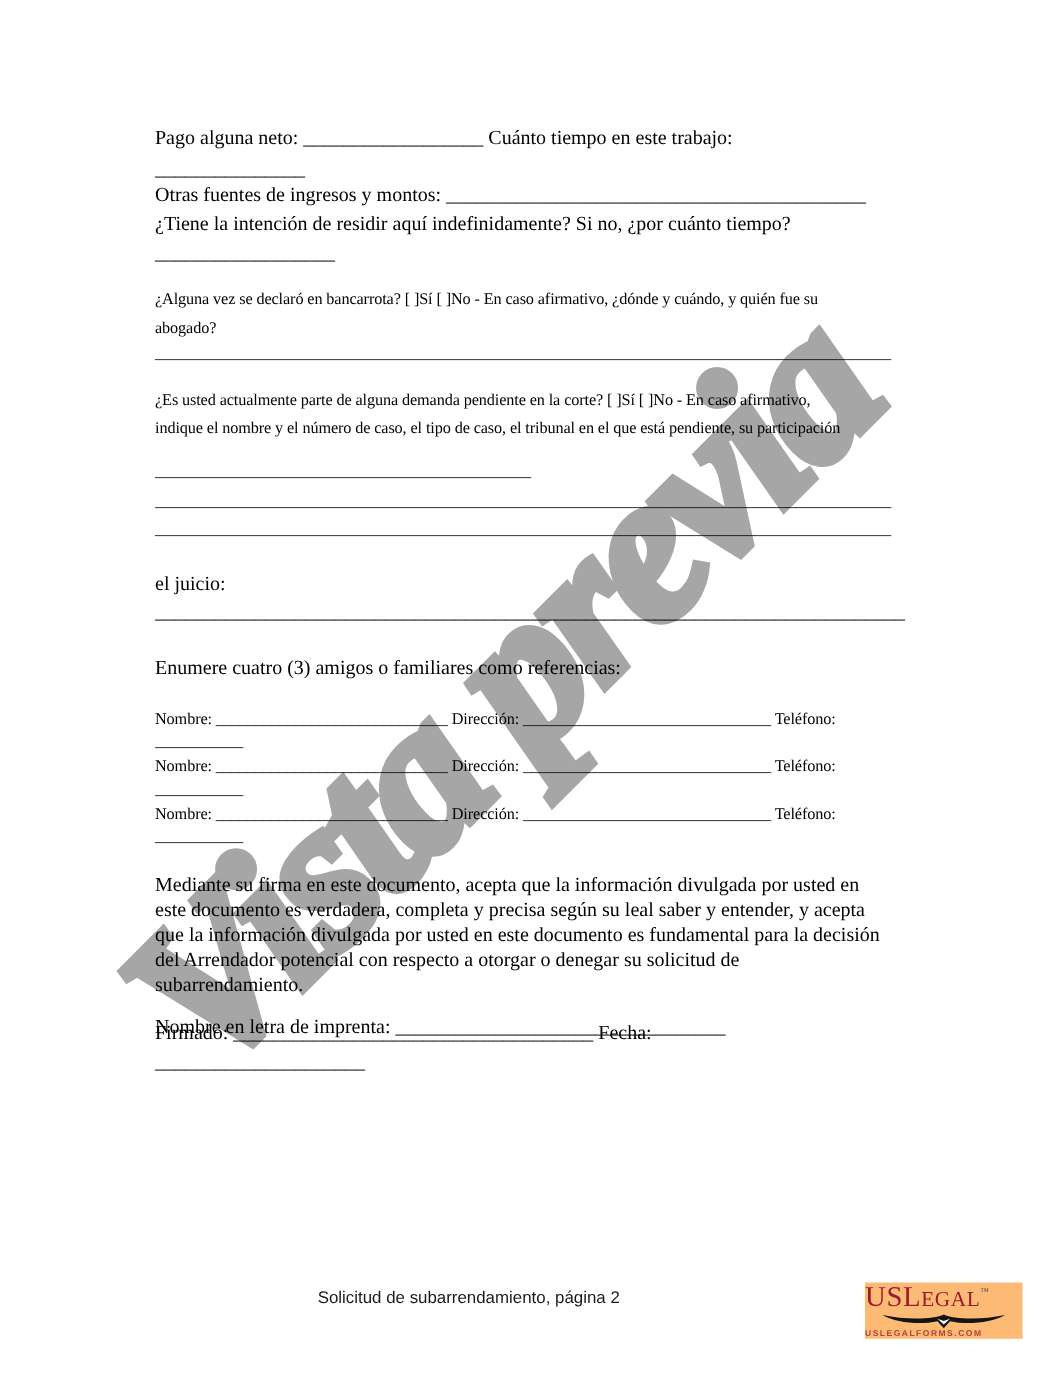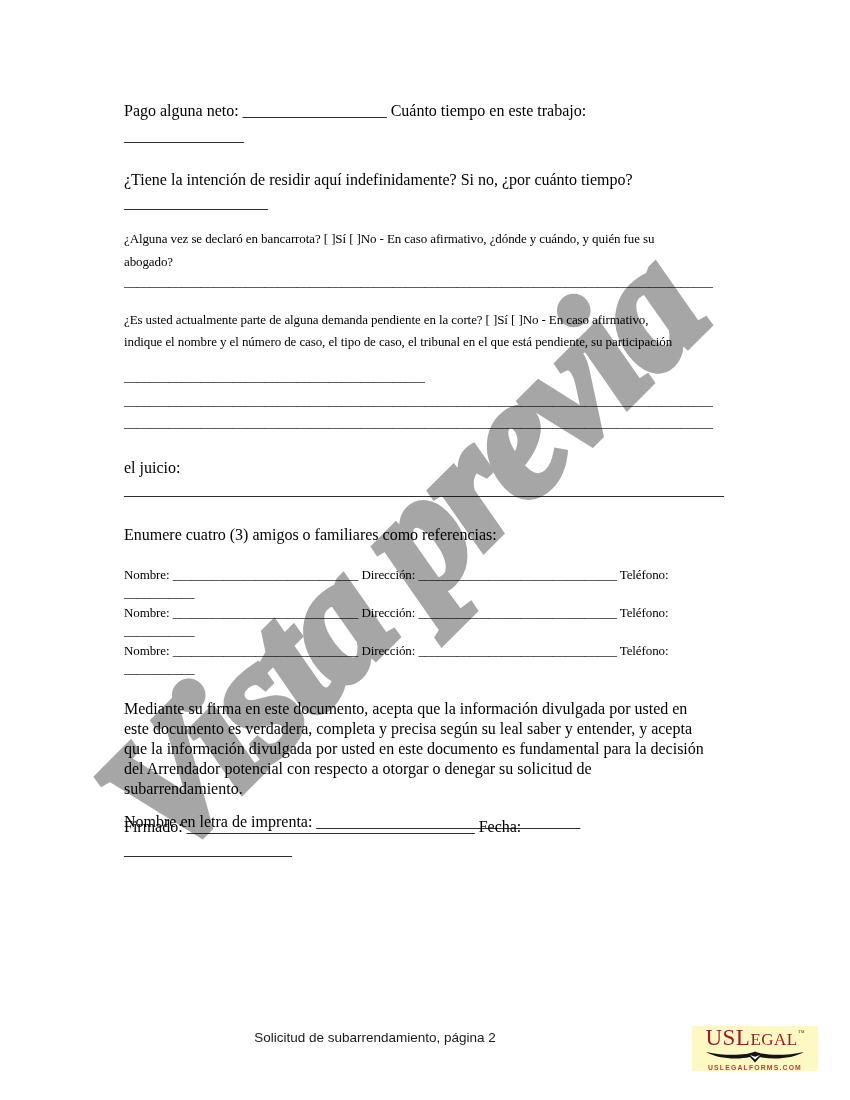--- a/index.html
+++ b/index.html
@@ -40,21 +40,21 @@
   
   .footer{position:absolute;left:0;right:0;top:1030px;z-index:1;}
   .footer-label{
     position:absolute;left:0;width:750px;top:0;
     text-align:center;
     font-family:"Liberation Sans","DejaVu Sans",sans-serif;
     font-size:13.5px;color:#1a1a1a;
   }
   .logo{
     position:absolute;left:692px;top:-4px;width:126px;
-    text-align:center;z-index:2;background:#fef9c3;
+    z-index:2;background:#fdba74;
   }
   .wordmark{
     font-family:"Liberation Serif","DejaVu Serif",serif;
     color:var(--wordmark,#9b1b30);
     line-height:1;white-space:nowrap;
   }
   .wm-big{font-size:23px;letter-spacing:0.5px;}
   .wm-small{font-size:17px;letter-spacing:0.5px;}
   .wm-tm{font-size:7px;color:#4a4a4a;vertical-align:10px;}
   .wings{display:block;margin:0 auto;width:100px;height:13px;margin-top:1px;}
@@ -70,20 +70,21 @@
 </head>
 <body>
 
 <div class="page">
 
   <div class="watermark">Vista previa</div>
 
   <main class="content">
     <div class="line r" style="top:103px">Pago alguna neto: __________________ Cuánto tiempo en este trabajo:</div>
     <div class="line r" style="top:128px">_______________</div>
+    <div class="line r" style="top:149px">Otras fuentes de ingresos y montos: __________________________________________</div>
     <div class="line r" style="top:172px">¿Tiene la intención de residir aquí indefinidamente? Si no, ¿por cuánto tiempo?</div>
     <div class="line r" style="top:195px">__________________</div>
 
     <div class="line s" style="top:232px">¿Alguna vez se declaró en bancarrota? [ ]Sí [ ]No - En caso afirmativo, ¿dónde y cuándo, y quién fue su</div>
     <div class="line s" style="top:255px">abogado?</div>
     <div class="line s" style="top:275px">____________________________________________________________________________________________</div>
 
     <div class="line s" style="top:335px">indique el nombre y el número de caso, el tipo de caso, el tribunal en el que está pendiente, su participación</div>
     <div class="line s" style="top:313px">¿Es usted actualmente parte de alguna demanda pendiente en la corte? [ ]Sí [ ]No - En caso afirmativo,</div>
     <div class="line s" style="top:370px">_______________________________________________</div>

